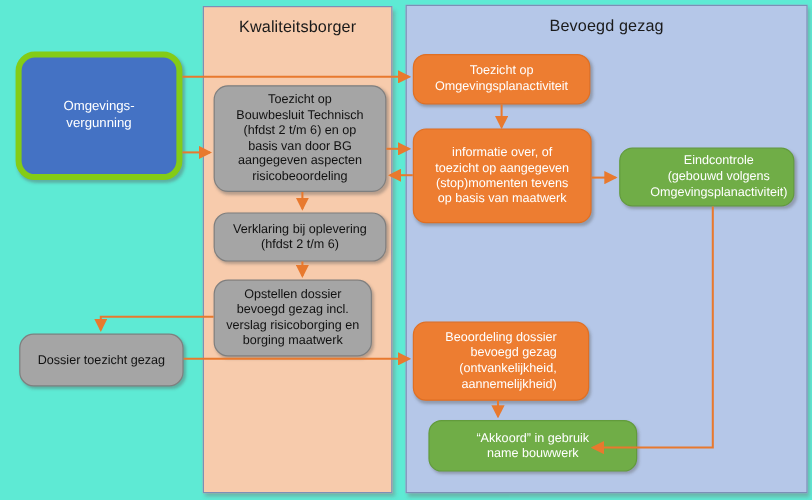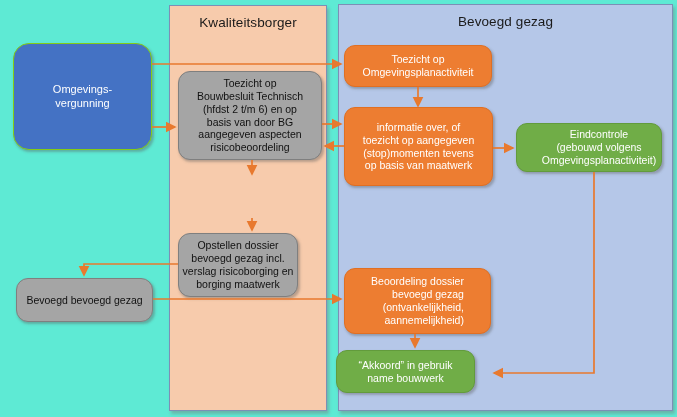--- a/index.html
+++ b/index.html
@@ -38,21 +38,21 @@
     align-items: center;
     justify-content: center;
     text-align: center;
     white-space: pre-line;
     line-height: 1.22;
     z-index: 3;
     box-shadow: 1.5px 2px 2.5px rgba(90,90,90,0.4);
   }
   .node.blue {
     background: #4472C4;
-    border: 1px solid #84cc16;
+    border: 5px solid #84cc16;
     border-radius: 16px;
     color: #ffffff;
     font-size: 11px;
   }
   .node.gray {
     background: #A5A5A5;
     border: 1.5px solid #7F7F7F;
     border-radius: 12px;
     color: #111111;
     font-size: 10.5px;
@@ -68,27 +68,27 @@
     background: #70AD47;
     border: 1px solid #629B3C;
     border-radius: 11px;
     color: #ffffff;
     font-size: 10.5px;
   }
 
   #n-omgevingsvergunning { left: 13px;  top: 43px;  width: 139px; height: 107px; }
   #n-toezicht-bouwbesluit { left: 178px; top: 71px;  width: 144px; height: 89px; }
   #n-verklaring           { left: 178px; top: 177px; width: 144px; height: 41px; }
-  #n-opstellen            { left: 178px; top: 233px; width: 120px; height: 64px; text-align: center; }
+  #n-opstellen            { left: 178px; top: 233px; width: 132px; height: 64px; text-align: center; }
   #n-dossier              { left: 16px;  top: 278px; width: 137px; height: 44px; }
   #n-toezicht-opa         { left: 344px; top: 45px;  width: 148px; height: 42px; }
   #n-informatie           { left: 344px; top: 107px; width: 149px; height: 79px; }
   #n-eindcontrole         { left: 516px; top: 123px; width: 146px; height: 49px; padding-left: 20px; }
   #n-beoordeling          { left: 344px; top: 268px; width: 147px; height: 66px; text-align: right; }
-  #n-akkoord              { left: 336px; top: 350px; width: 139px; height: 43px; }
+  #n-akkoord              { left: 357px; top: 350px; width: 174px; height: 43px; }
 
   
   svg.arrows {
     position: absolute;
     left: 0; top: 0;
     width: 677px; height: 417px;
     z-index: 5;
     pointer-events: none;
   }
   svg.arrows polyline, svg.arrows line {
@@ -113,27 +113,29 @@
   <div class="node blue" id="n-omgevingsvergunning">Omgevings-
 vergunning</div>
 
   <div class="node gray" id="n-toezicht-bouwbesluit">Toezicht op
 Bouwbesluit Technisch
 (hfdst 2 t/m 6) en op
 basis van door BG
 aangegeven aspecten
 risicobeoordeling</div>
 
+  <div class="node gray" id="n-verklaring">Verklaring bij oplevering
+(hfdst 2 t/m 6)</div>
 
   <div class="node gray" id="n-opstellen">Opstellen dossier
 bevoegd gezag incl.
 verslag risicoborging en
 borging maatwerk</div>
 
-  <div class="node gray" id="n-dossier">Bevoegd bevoegd gezag</div>
+  <div class="node gray" id="n-dossier">Dossier toezicht gezag</div>
 
   <div class="node orange" id="n-toezicht-opa">Toezicht op
 Omgevingsplanactiviteit</div>
 
   <div class="node orange" id="n-informatie">informatie over, of
 toezicht op aangegeven
 (stop)momenten tevens
 op basis van maatwerk</div>
 
   <div class="node green" id="n-eindcontrole">Eindcontrole

